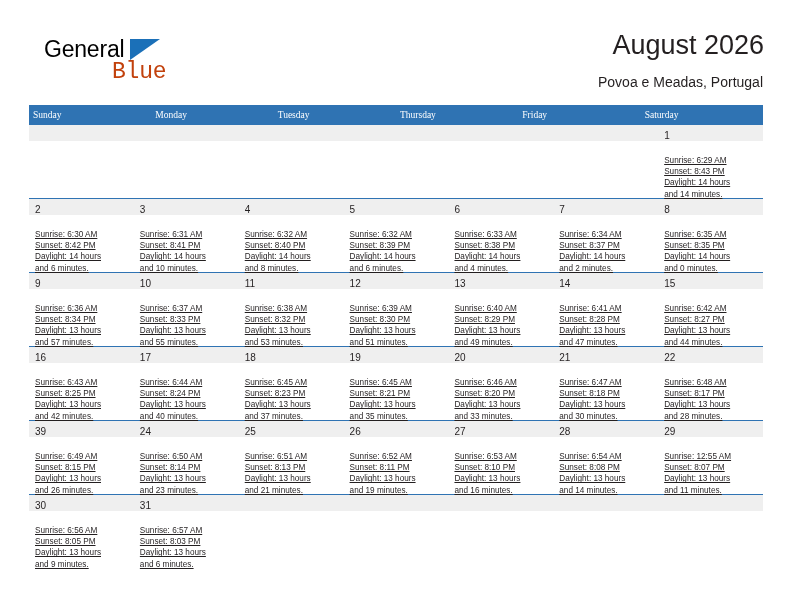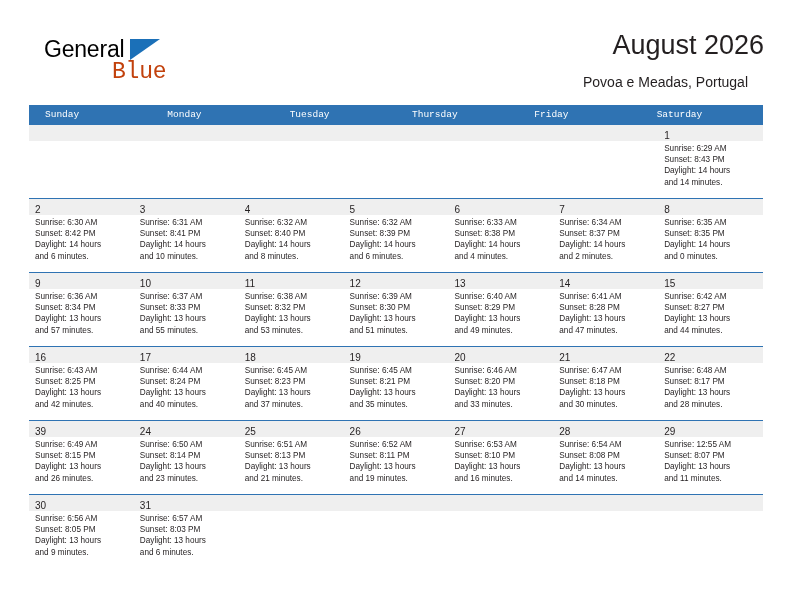--- a/index.html
+++ b/index.html
@@ -86,21 +86,21 @@
     line-height: 34px;
     color: #231f20;
     font-weight: normal;
     margin: 0;
     font-family: "Liberation Sans", sans-serif;
   }
   .cal-subtitle {
     font-size: 14px;
     line-height: 20px;
     color: #231f20;
-    margin: 10px 16px 0 0;
+    margin: 10px 1px 0 0;
     font-family: "Liberation Sans", sans-serif;
   }
 
   
   .calendar {
     position: absolute;
     left: 29px;
     top: 105px;
     width: 734px;
   }
@@ -109,23 +109,23 @@
     width: 734px;
     height: 20px;
     background: #2f73b3;
   }
   .weekday {
     flex: 1 1 0;
     min-width: 0;
     color: #ffffff;
     font-size: 9.5px;
     line-height: 20px;
-    padding-left: 16px;
+    padding-left: 4px;
     box-sizing: border-box;
-    font-family: Liberation Mono, monospace;
+    font-family: Liberation Serif, serif;
   }
 
   .week-row {
     display: flex;
     width: 734px;
     border-top: 1px solid #2f73b3;
     box-sizing: border-box;
   }
   .week-row:first-of-type {
     border-top: none;
@@ -144,21 +144,22 @@
     box-sizing: border-box;
   }
   .day-num {
     font-size: 10px;
     line-height: 16px;
     color: #231f20;
     padding-left: 6px;
     font-family: "Liberation Sans", sans-serif;
   }
   .day-info {
-    padding: 2px 4px 0 6px;
+    padding: 14px 4px 0 6px;
+    text-decoration: underline;
   }
   .day-info div {
     font-size: 8.2px;
     line-height: 11.2px;
     color: #231f20;
     white-space: nowrap;
     font-family: "Liberation Sans", sans-serif;
   }
 </style>
 </head>

